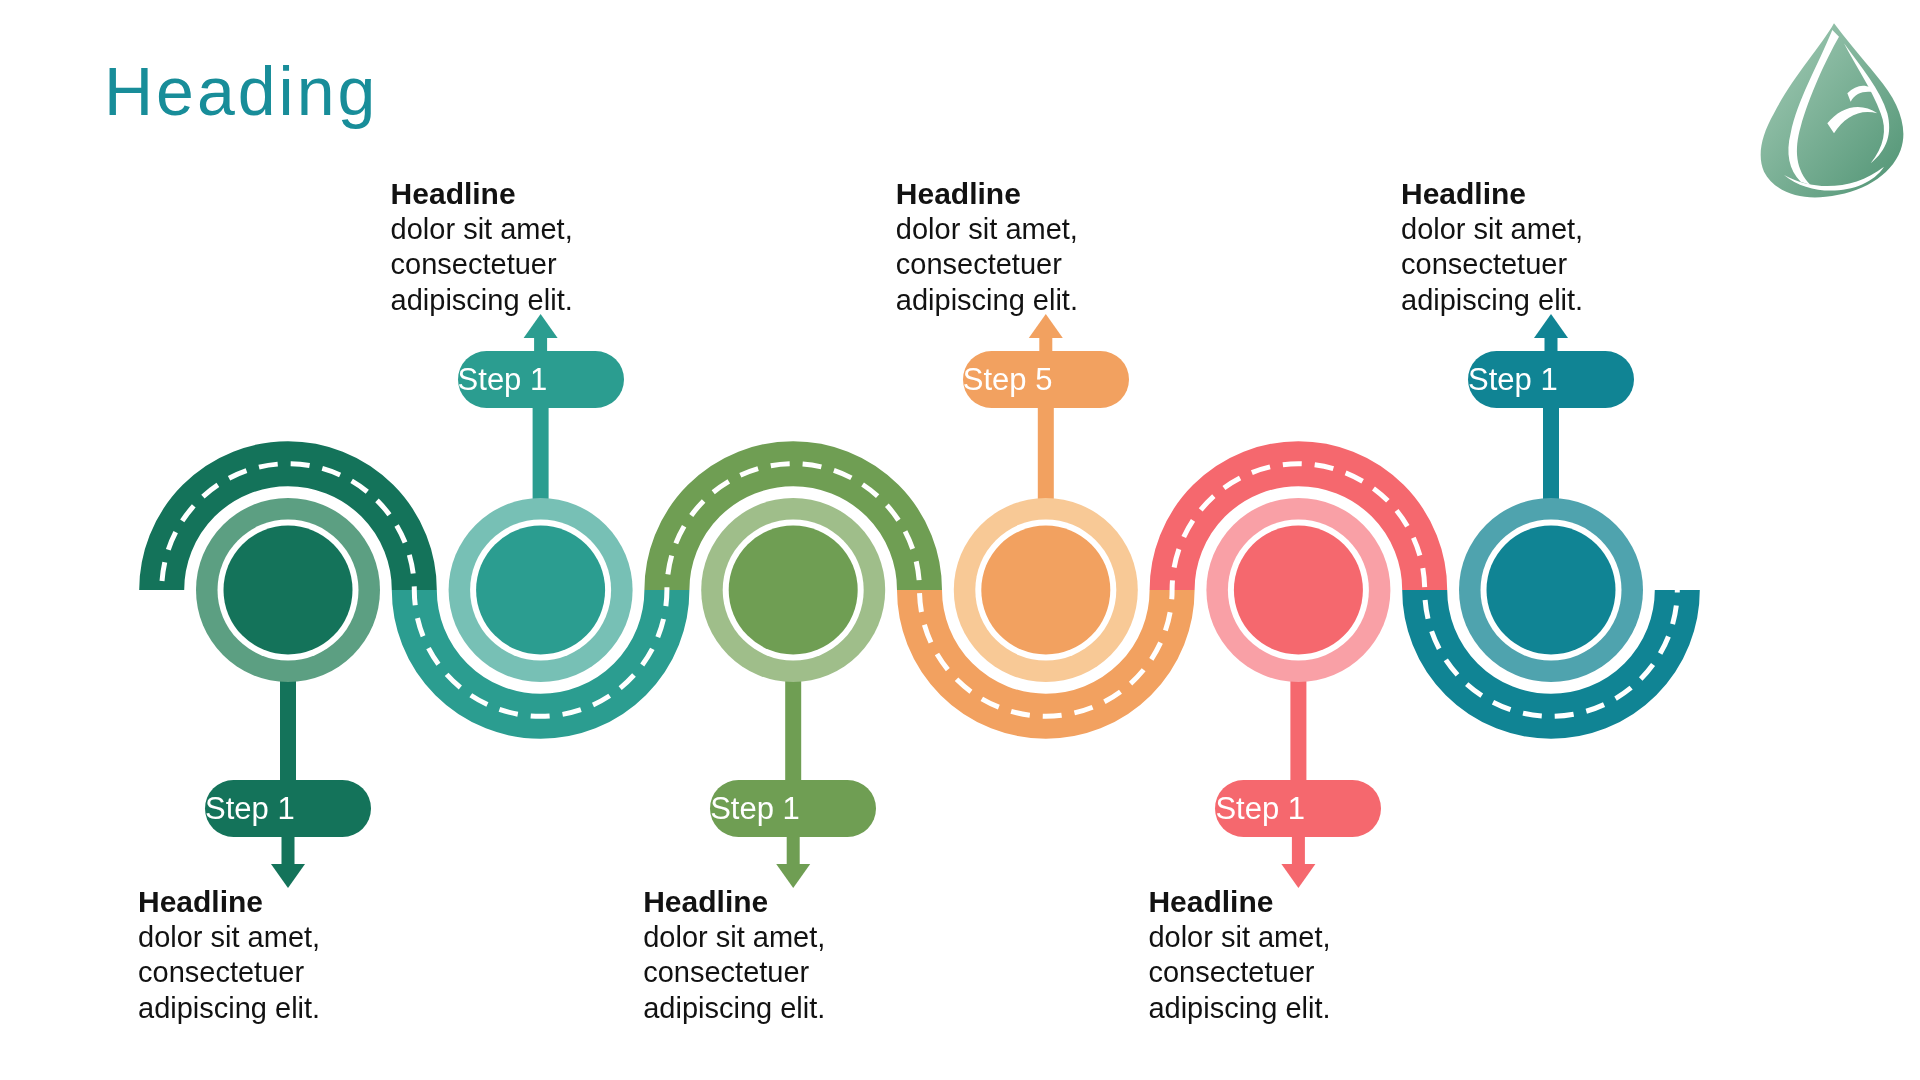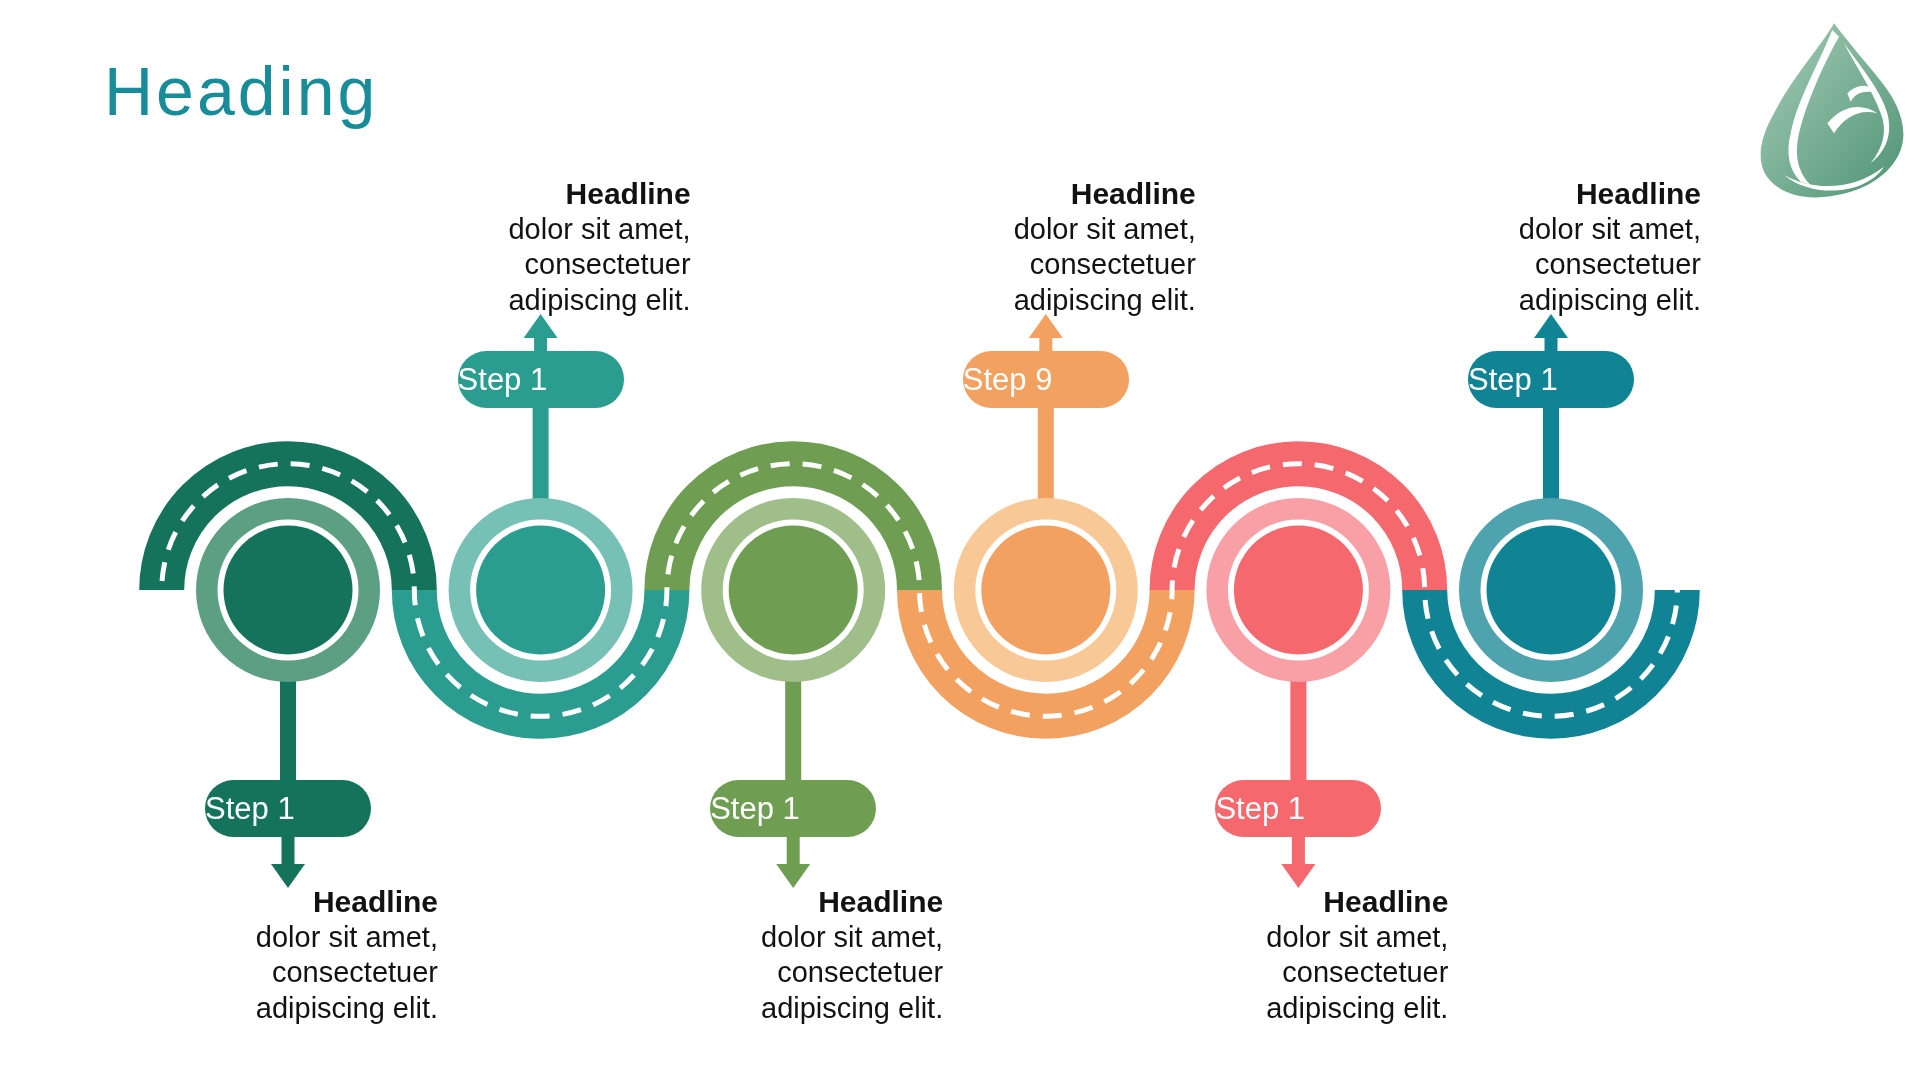--- a/index.html
+++ b/index.html
@@ -6,21 +6,21 @@
   #slide{position:relative;width:1920px;height:1080px;background:#ffffff;overflow:hidden;
          font-family:"Liberation Sans", sans-serif;}
   #title{position:absolute;left:104px;top:52px;font-size:68px;letter-spacing:3px;
          color:#188D99;font-weight:400;}
   #logo{position:absolute;left:1750px;top:20px;width:168px;height:180px;}
   #diagram{position:absolute;left:0;top:0;}
   .pill{position:absolute;width:166px;height:57px;border-radius:29px;color:#fff;
         font-size:31px;line-height:57px;text-align:left;}
   .pill.pos-bottom{top:780px;}
   .pill.pos-top{top:351px;}
-  .textblock{position:absolute;width:300px;text-align:right;color:#121212;
+  .textblock{position:absolute;width:300px;text-align:left;color:#121212;
              font-size:29px;line-height:35.5px;}
   .textblock.pos-top{top:176px;}
   .textblock.pos-bottom{top:884px;}
   .textblock .headline{font-weight:bold;font-size:30px;}
 </style>
 </head>
 <body>
 
 <div id="slide">
 
@@ -125,21 +125,21 @@
         <circle cx="1551" cy="590" r="92" fill="#4FA3AE"></circle>
         <circle cx="1551" cy="590" r="70.5" fill="#ffffff"></circle>
         <circle cx="1551" cy="590" r="64.5" fill="#108494"></circle>
       </g>
     </g>
   </svg>
 
   <div class="pill pos-bottom" style="left: 205px; background: rgb(20, 115, 90);"><span>Step 1</span></div>
   <div class="pill pos-top" style="left: 457.6px; background: rgb(43, 157, 144);"><span>Step 1</span></div>
   <div class="pill pos-bottom" style="left: 710.2px; background: rgb(111, 158, 83);"><span>Step 1</span></div>
-  <div class="pill pos-top" style="left: 962.8px; background: rgb(242, 161, 96);"><span>Step 9</span></div>
+  <div class="pill pos-top" style="left: 962.8px; background: rgb(242, 161, 96);"><span>Step 5</span></div>
   <div class="pill pos-bottom" style="left: 1215.4px; background: rgb(245, 104, 110);"><span>Step 1</span></div>
   <div class="pill pos-top" style="left: 1468px; background: rgb(16, 132, 148);"><span>Step 1</span></div>
 
   <div class="textblock pos-bottom" style="left:138px">
     <div class="headline">Headline</div>
     <div>dolor sit amet,</div>
     <div>consectetuer</div>
     <div>adipiscing elit.</div>
   </div>
   <div class="textblock pos-top" style="left:390.6px">

